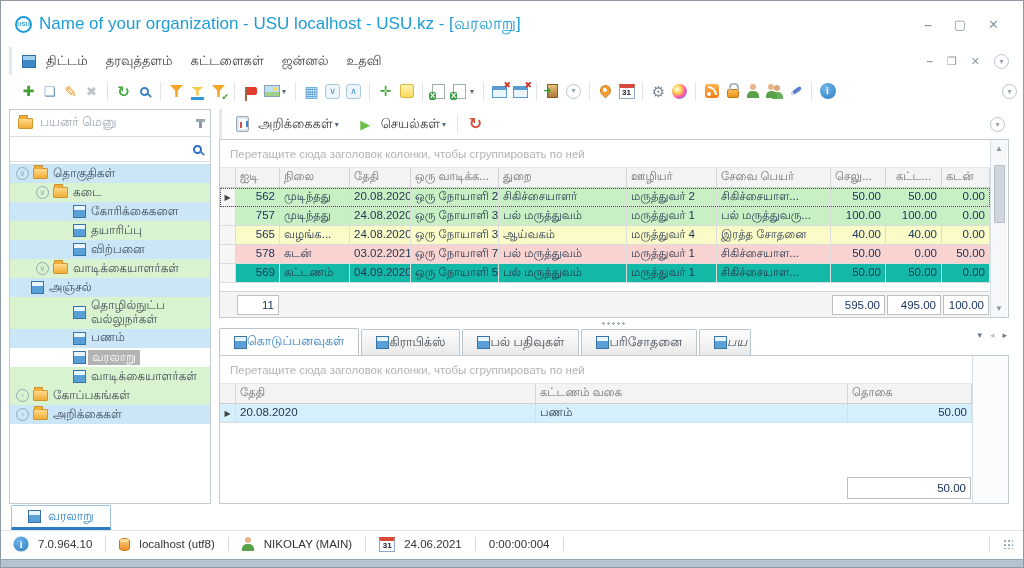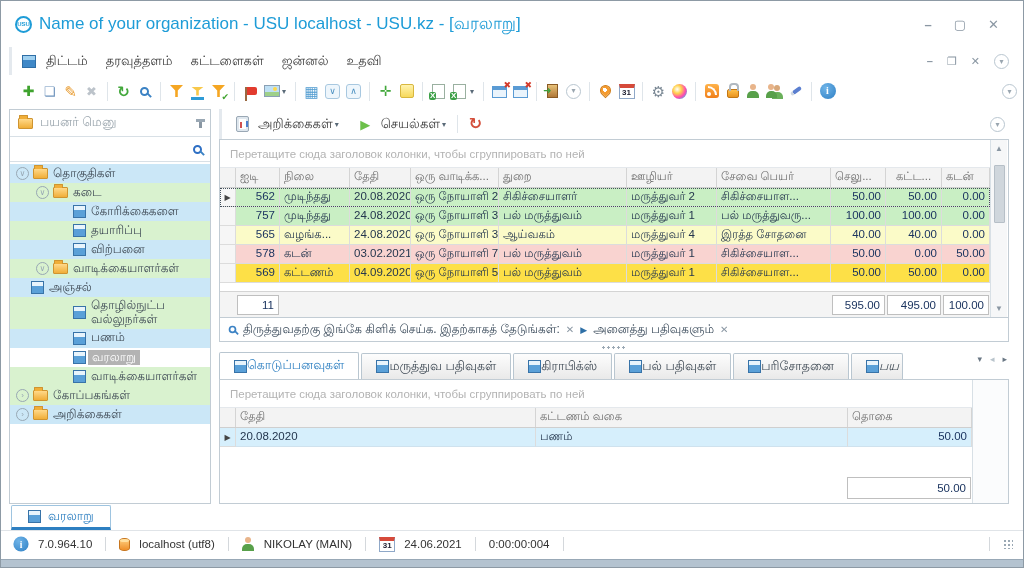--- a/index.html
+++ b/index.html
@@ -132,21 +132,21 @@
   .grouphint{height:28px;display:flex;align-items:center;padding:0 10px;color:#b3b3b3;font-size:11.5px;border-bottom:1px solid #e4e8ec;}
   .grid-h{display:flex;background:#f3f3f3;border-bottom:1px solid #cfcfcf;height:20px;}
   .grid-h .hc{font-size:11.5px;color:#6e6e6e;padding:2px 4px;border-right:1px solid #d4d4d4;white-space:nowrap;overflow:hidden;}
   .grid-r{display:flex;height:19px;}
   .grid-r .c{font-size:11.5px;color:#24364e;padding:2px 4px;border-right:1px solid #dcdcdc;border-bottom:1px solid #dcdcdc;white-space:nowrap;overflow:hidden;}
   .grid-r .c.num{text-align:right;color:#1c3560;}
   .grid-r .indc{background:#f6f6f6;font-size:8px;color:#444;display:flex;align-items:center;justify-content:center;padding:0;}
   .r-green{background:#c9efc4;}
   .r-yellow{background:#fbfbc8;}
   .r-pink{background:#f9d3d0;}
-  .r-white{background:#fde047;}
+  .r-white{background:#14b8a6;}
   .selrow{outline:1px dotted #44505c;outline-offset:-1px;}
   .filler{height:8px;}
   .sumstrip{display:flex;background:#f4f4f4;border-top:1px solid #d4d4d4;height:26px;align-items:center;}
   .sumbox{height:20px;background:#fff;border:1px solid #bfbfbf;font-size:11.5px;color:#1c3560;display:flex;align-items:center;justify-content:flex-end;padding:0 4px;margin:0 1px;}
   .filterbar{border-top:1px solid #c2ccd4;height:24px;display:flex;align-items:center;padding:0 8px;gap:6px;font-size:12px;color:#3c4c5c;}
   .fx{color:#8a97a3;font-size:10px;}
   .fx::before{content:"✕";}
   .farr{color:#2e6fa6;font-size:9px;}
   .farr::before{content:"▶";}
 
@@ -521,41 +521,29 @@
                 <span class="sumbox" data-name="summary-debt" style="width: 46px;">100.00</span>
               </div>
           </div>
           <div class="up-scroll" data-name="vertical-scrollbar">
             <span class="sarr" data-name="scroll-up-icon">▲</span>
             <span class="thumb" data-name="scrollbar-thumb"></span>
             <span class="spring"></span>
             <span class="sarr" data-name="scroll-down-icon">▼</span>
           </div>
         </div>
-        <div class="filterbar" data-name="filter-bar">
-          <span class="g-search" style="transform:scale(.85);" data-name="search-icon"></span>
-          <span data-name="filter-prompt">திருத்துவதற்கு இங்கே கிளிக் செய்க. இதற்காகத் தேடுங்கள்:</span>
-          <span class="fx" data-name="clear-filter-icon"></span>
-          <span class="farr" data-name="filter-arrow-icon"></span>
-          <span data-name="filter-all-records">அனைத்து பதிவுகளும்</span>
-          <span class="fx" data-name="clear-filter-icon"></span>
-        </div>
       </div>
 
       <div class="hsplit" data-name="horizontal-splitter"></div>
 
       <div class="lpanel" data-name="detail-panel">
         <div class="tabsrow" id="tabsrow" data-name="detail-tabs">
           <span class="tab active" data-name="detail-tab-0">
               <span class="t-table" data-name="table-icon"></span>
               <span data-name="detail-tab-label">கொடுப்பனவுகள்</span>
-            </span>
-            <span class="tab" data-name="detail-tab-1">
-              <span class="t-table" data-name="table-icon"></span>
-              <span data-name="detail-tab-label">மருத்துவ பதிவுகள்</span>
             </span>
             <span class="tab" data-name="detail-tab-3">
               <span class="t-table" data-name="table-icon"></span>
               <span data-name="detail-tab-label">கிராபிக்ஸ்</span>
             </span>
             <span class="tab" data-name="detail-tab-2">
               <span class="t-table" data-name="table-icon"></span>
               <span data-name="detail-tab-label">பல் பதிவுகள்</span>
             </span>
             <span class="tab" data-name="detail-tab-4">

